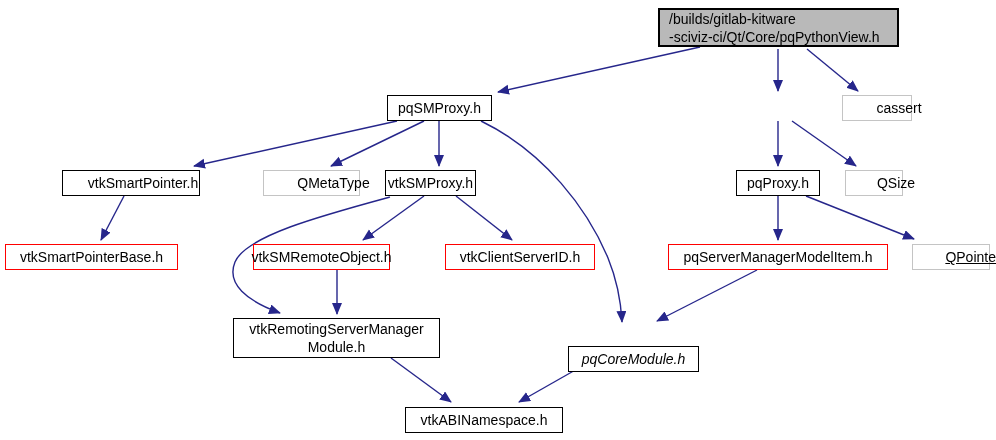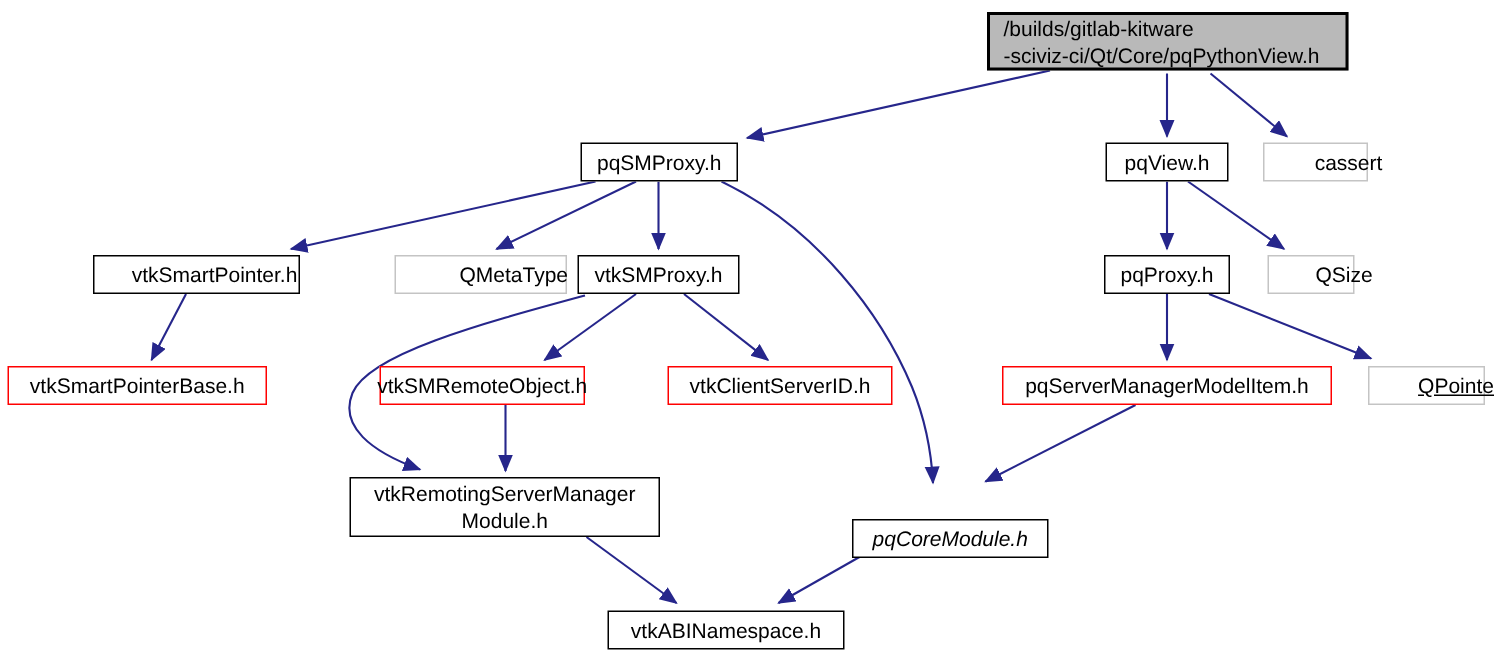--- a/index.html
+++ b/index.html
@@ -70,29 +70,28 @@
     <path class="edge" d="M757,270 L657,321" marker-end="url(#arrow)"></path>
     <path class="edge" d="M391,358 L451,402" marker-end="url(#arrow)"></path>
     <path class="edge" d="M607,352 L519,402" marker-end="url(#arrow)"></path>
   </svg>
 
   <div class="node current" style="left:658px;top:8px;width:241px;height:39px;">/builds/gitlab-kitware
 -sciviz-ci/Qt/Core/pqPythonView.h</div>
 
   <div class="node" style="left:387px;top:95px;width:105px;height:26px;">pqSMProxy.h</div>
 
-  <div class="node" style="left:737px;top:95px;width:82px;height:26px;">pqView.h</div>
 
   <div class="node external" style="left:842px;top:95px;width:70px;height:26px;">cassert</div>
 
   <div class="node" style="left:62px;top:170px;width:138px;height:26px;padding-left:24px;">vtkSmartPointer.h</div>
 
-  <div class="node external" style="left:263px;top:170px;width:115px;height:26px;">QMetaType</div>
+  <div class="node external" style="left:263px;top:170px;width:97px;height:26px;">QMetaType</div>
 
-  <div class="node" style="left:385px;top:170px;width:108px;height:26px;">vtkSMProxy.h</div>
+  <div class="node" style="left:385px;top:170px;width:91px;height:26px;">vtkSMProxy.h</div>
 
   <div class="node" style="left:736px;top:170px;width:84px;height:26px;">pqProxy.h</div>
 
   <div class="node external" style="left:845px;top:170px;width:58px;height:26px;">QSize</div>
 
   <div class="node truncated" style="left:5px;top:244px;width:173px;height:26px;">vtkSmartPointerBase.h</div>
 
   <div class="node truncated" style="left:253px;top:244px;width:137px;height:26px;">vtkSMRemoteObject.h</div>
 
   <div class="node truncated" style="left:445px;top:244px;width:150px;height:26px;">vtkClientServerID.h</div>

